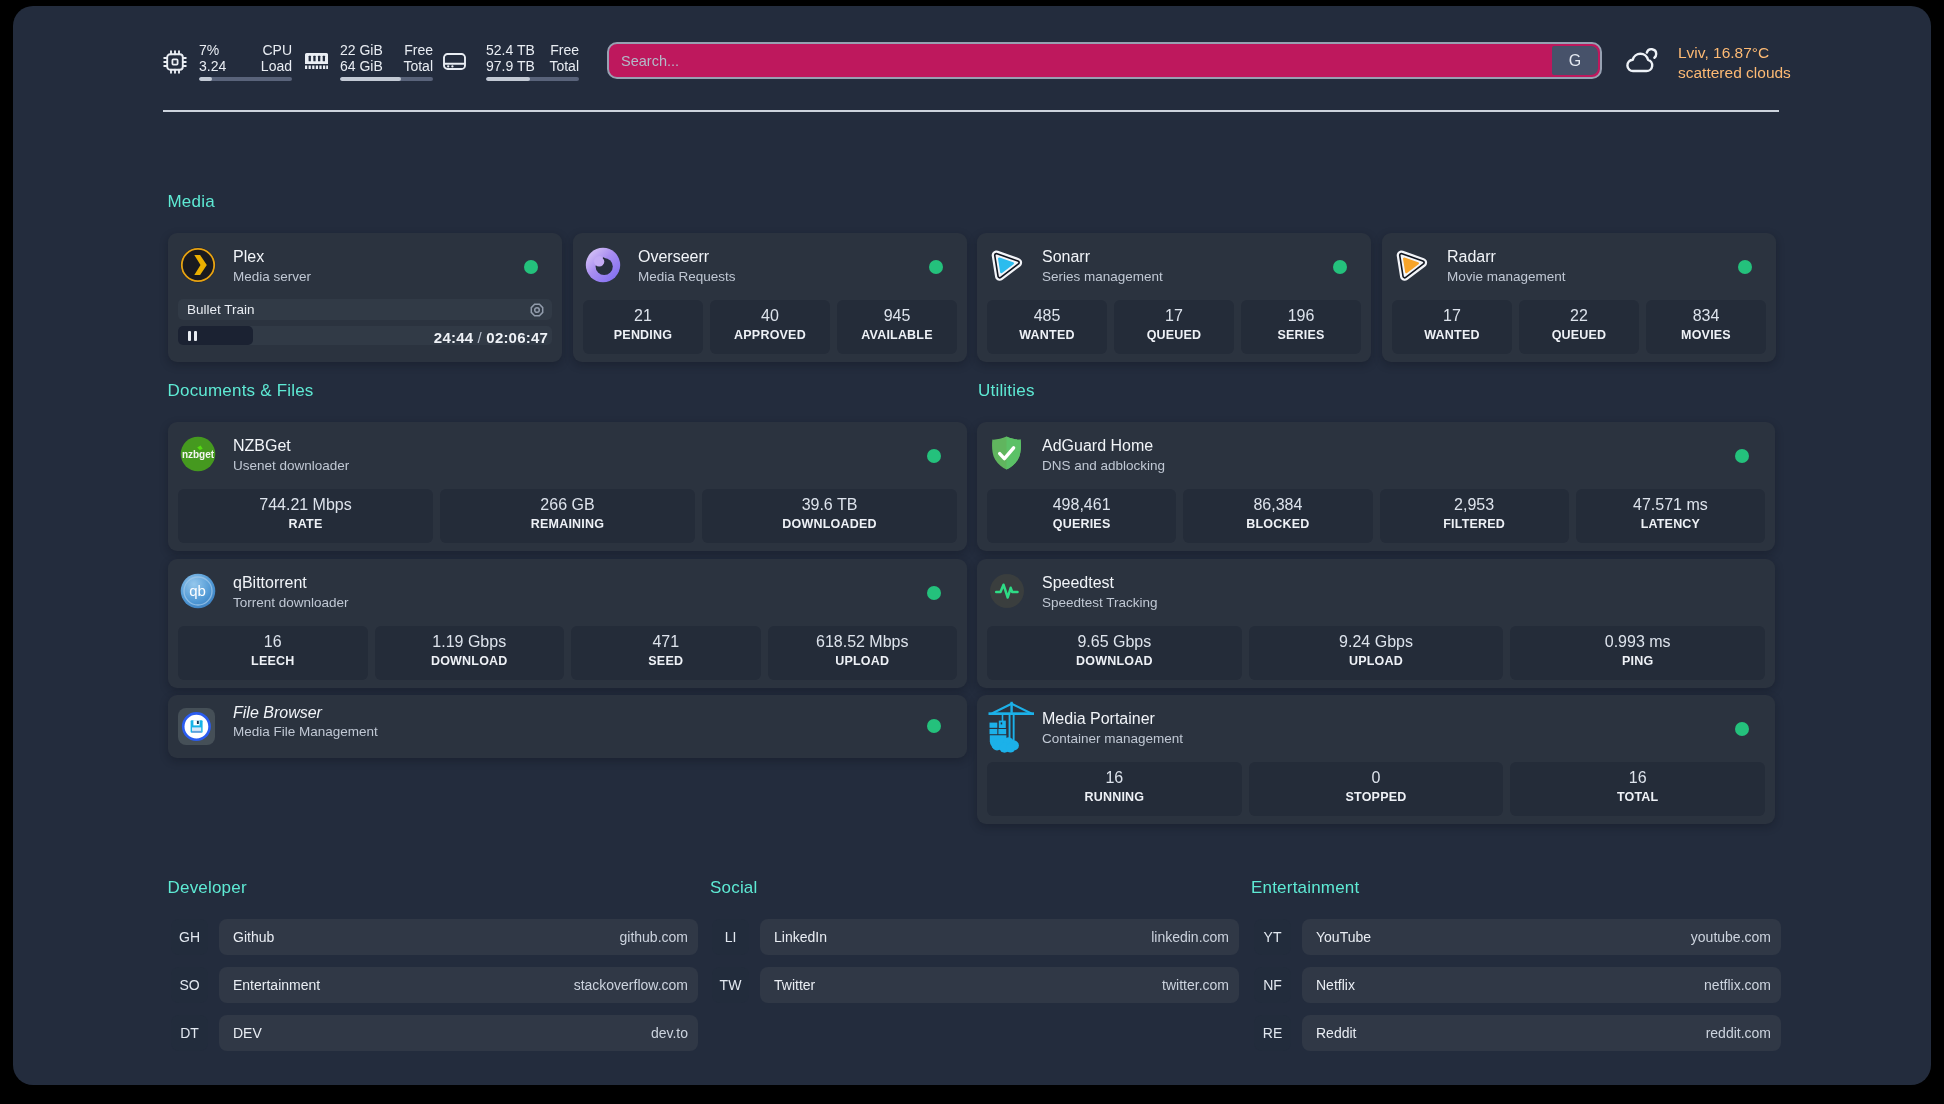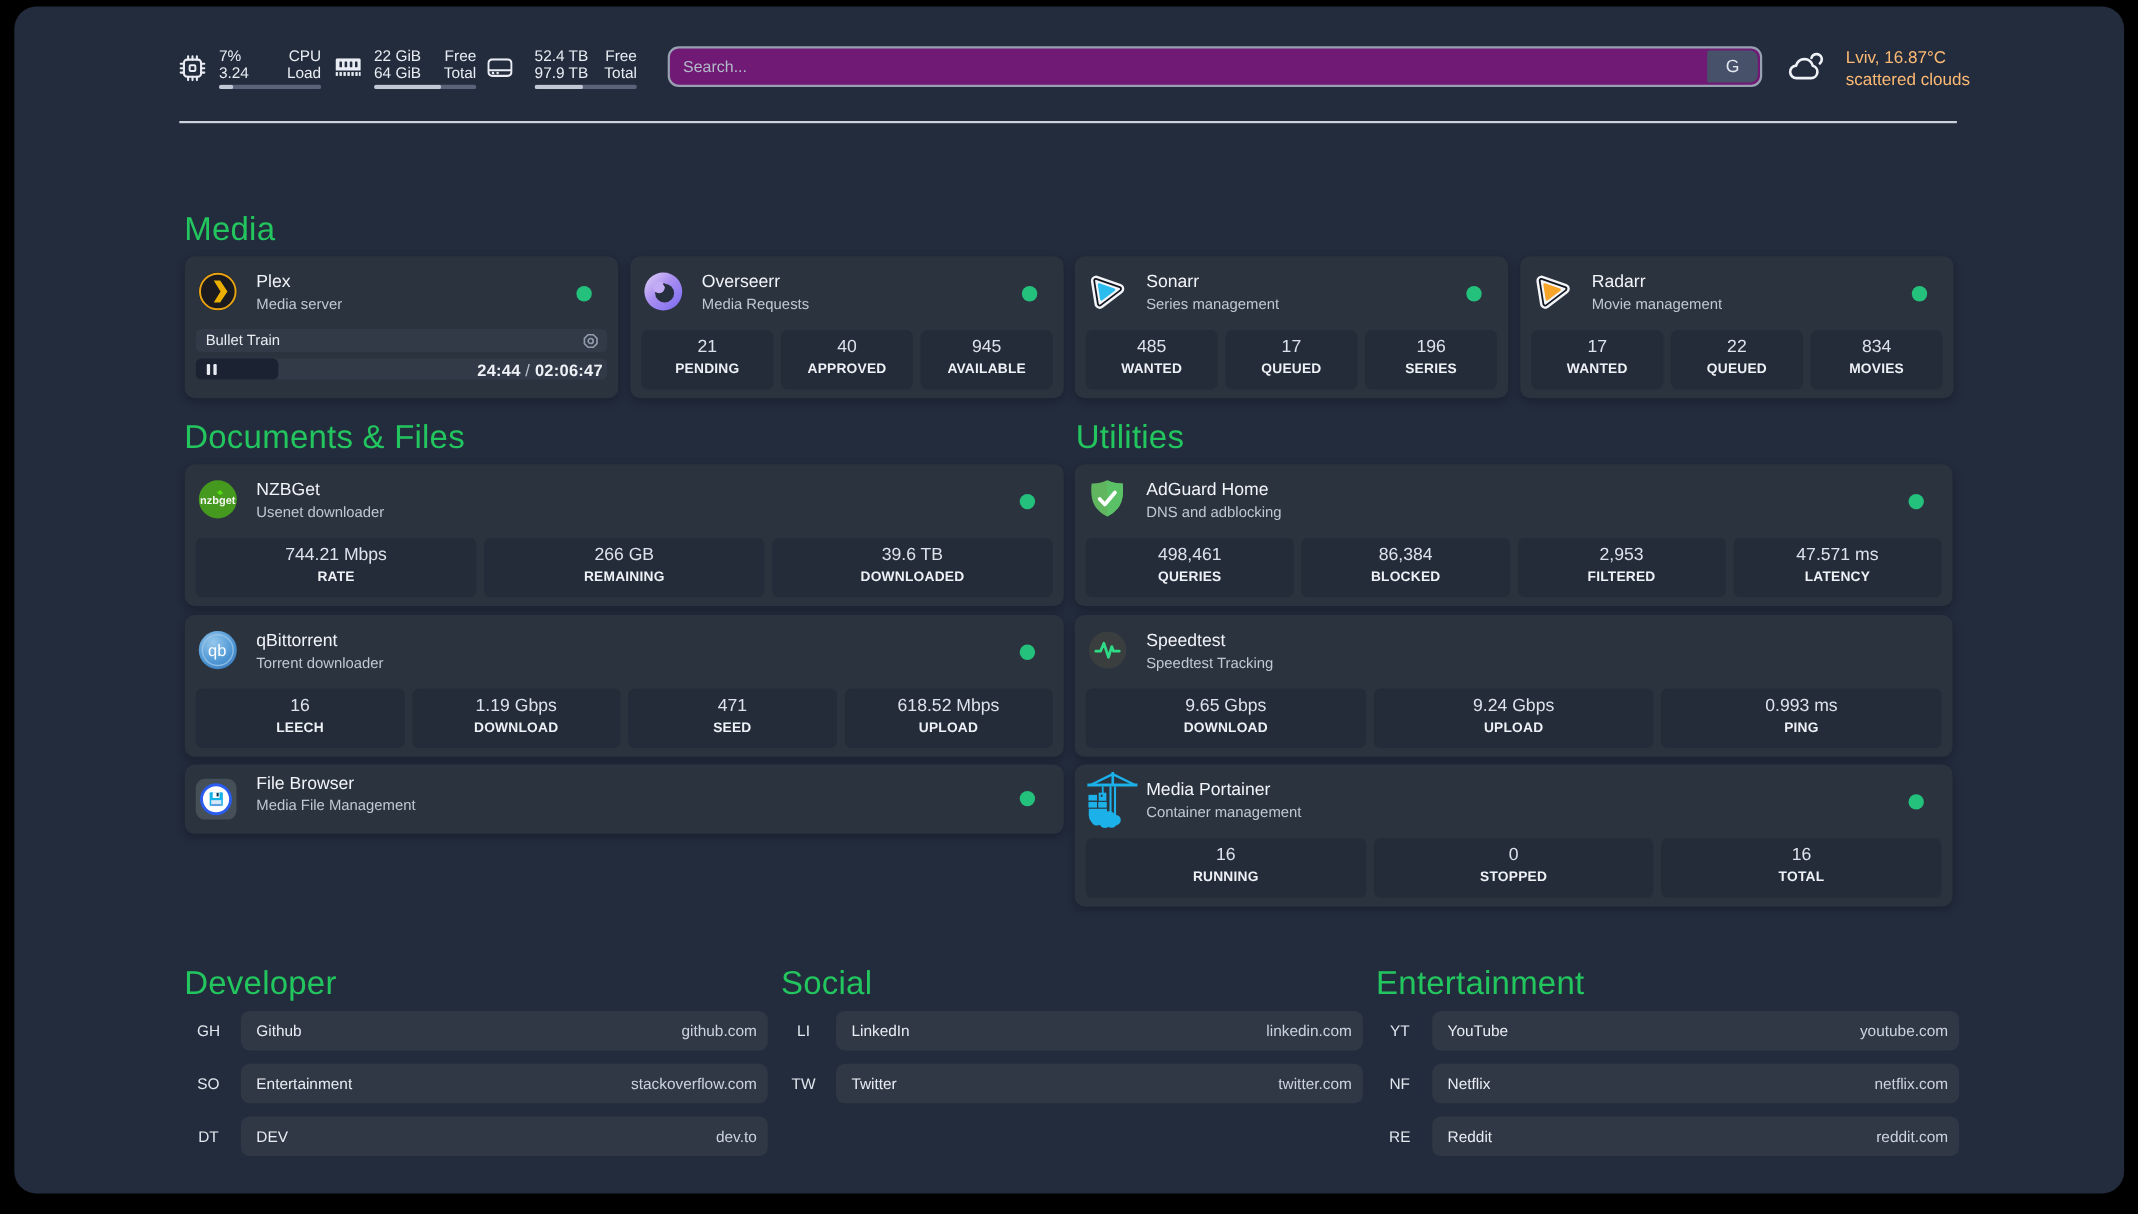--- a/index.html
+++ b/index.html
@@ -6,25 +6,25 @@
 html,body { width:1944px; height:1104px; background:#000; overflow:hidden; }
 body { font-family:"Liberation Sans", sans-serif; }
 .frame { position:absolute; left:13px; top:6px; width:1918px; height:1079px; border-radius:20px; background:#232c3d; overflow:hidden; }
 .abs { position:absolute; }
 
 .wtxt { position:absolute; width:93px; font-size:14px; color:#e9edf3; }
 .wrow { display:flex; justify-content:space-between; height:16px; line-height:16px; }
 .wbar { position:absolute; width:93px; height:4px; border-radius:2px; background:#59637a; overflow:hidden; }
 .wfill { height:100%; border-radius:2px; background:#c2c9d4; }
 
-.search { position:absolute; left:594px; top:36px; width:995px; height:37px; border:2px solid #97a1b2; border-radius:10px; background:#701a75; }
+.search { position:absolute; left:594px; top:36px; width:995px; height:37px; border:2px solid #97a1b2; border-radius:10px; background:#be185d; }
 .search .ph { position:absolute; left:12px; top:8.5px; font-size:14.5px; color:#b2bbc9; }
 .gbtn { position:absolute; right:2px; top:2px; bottom:2px; width:46px; background:#47526a; border-radius:2px 7px 7px 2px; color:#e3e8f0; font-size:16px; text-align:center; line-height:29px; }
 .hr { position:absolute; left:150px; top:104px; width:1616px; height:2px; background:#ccd3dd; }
-.sechead { position:absolute; font-size:30px; color:#22c55e; letter-spacing:0.2px; }
+.sechead { position:absolute; font-size:17px; color:#5eead4; letter-spacing:0.2px; }
 
 .card { position:absolute; background:#2b333f; border-radius:9px; box-shadow:0 3px 8px rgba(10,14,22,.3); }
 .svct { position:absolute; left:65px; top:15px; font-size:16px; line-height:18px; color:#f1f4f8; }
 .svcs { position:absolute; left:65px; top:36px; font-size:13.5px; line-height:16px; color:#c0c8d4; }
 .dot { position:absolute; right:24px; top:27px; width:14px; height:14px; border-radius:50%; background:#24c17c; }
 .icon36 { position:absolute; left:12px; top:14px; width:36px; height:36px; }
 .stats { position:absolute; left:10px; right:10px; top:67px; height:54px; display:flex; gap:7px; }
 .stat { flex:1; background:#242c39; border-radius:6px; text-align:center; padding-top:7px; }
 .sv { font-size:16px; color:#dde3ec; line-height:17.5px; }
 .sl { font-size:12.5px; font-weight:bold; color:#eef1f6; line-height:15.5px; letter-spacing:0.2px; margin-top:3px; }
@@ -307,21 +307,21 @@
     <div style="position:absolute; left:10px; top:13px; width:37px; height:37px; background:#454f57; border-radius:8px;">
       <svg style="position:absolute; left:0; top:0;" width="37" height="37" viewBox="0 0 37 37">
         <circle cx="18.4" cy="18.6" r="13.2" fill="#ffffff" stroke="#2b5cf0" stroke-width="2.6"></circle>
         <rect x="12.6" y="12.2" width="12" height="12.6" rx="1" fill="#16b3e8"></rect>
         <rect x="15.4" y="12.2" width="6.2" height="5.2" fill="#ffffff"></rect>
         <rect x="18.9" y="12.8" width="1.9" height="3.2" fill="#0c3050"></rect>
         <rect x="14" y="19.4" width="9.2" height="5.4" fill="#d5e7f8"></rect>
         <rect x="14" y="22.9" width="9.2" height="1.9" fill="#60a0dc"></rect>
       </svg>
     </div>
-    <div class="svct" style="top:9px;">File Browser</div>
+    <div class="svct" style="top:9px;font-style:italic;">File Browser</div>
     <div class="svcs" style="top:29px;">Media File Management</div>
     <div class="dot" style="right:26px; top:24px;"></div>
   </div>
 
   <div class="card" style="left:964px; top:416px; width:798px; height:129px;">
     <svg style="position:absolute; left:11px; top:13px;" width="37" height="37" viewBox="0 0 37 37">
       <path d="M18.5 1.6c-4.6 2.2-9.8 3.2-14.1 3 0 0-1.8 12.8 2.7 19.9 3.1 5 7.5 8.3 11.4 10.1 3.9-1.8 8.3-5.1 11.4-10.1 4.5-7.1 2.7-19.9 2.7-19.9-4.3.2-9.5-.8-14.1-3z" fill="#60b55e"></path>
       <path d="M18.5 1.6c4.6 2.2 9.8 3.2 14.1 3 0 0 1.8 12.8-2.7 19.9-3.1 5-7.5 8.3-11.4 10.1z" fill="#5bc167"></path>
       <path d="M11.7 18.6l4.7 5 9.2-10.8" stroke="#ffffff" stroke-width="3.4" fill="none" stroke-linecap="round" stroke-linejoin="round"></path>
     </svg>

